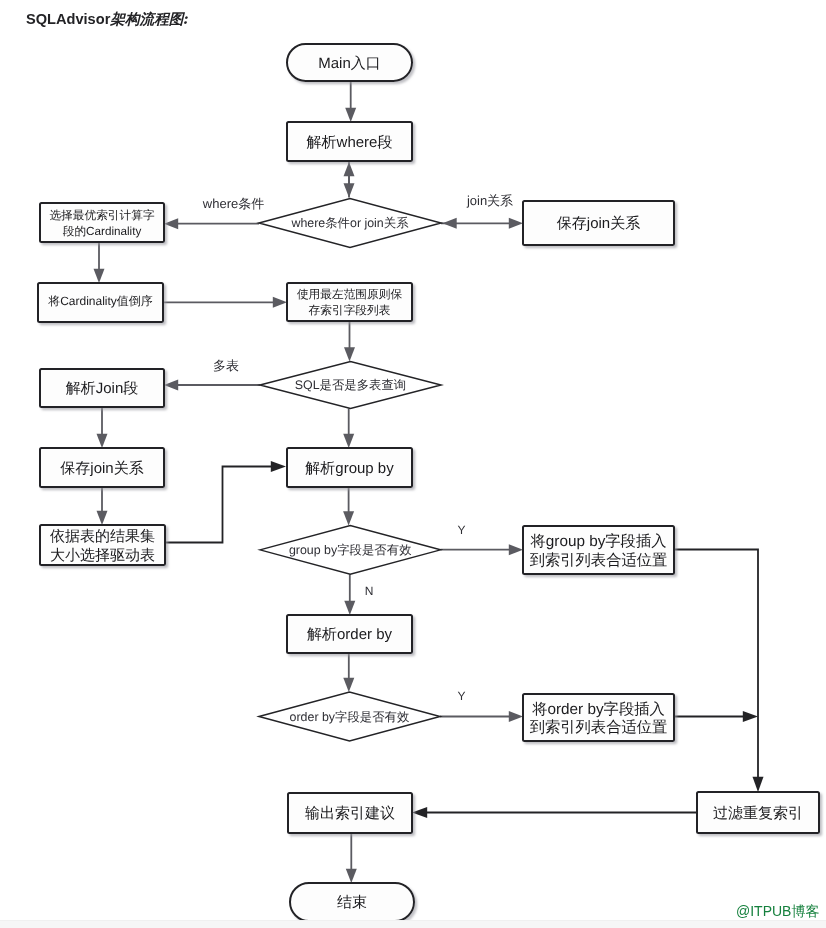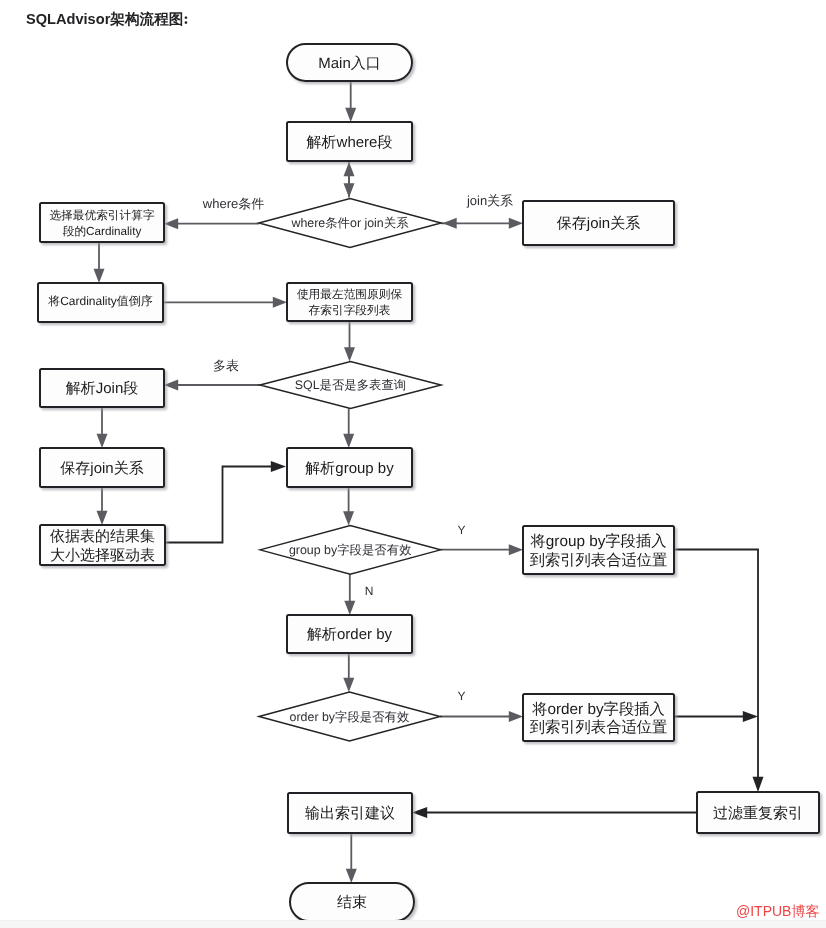--- a/index.html
+++ b/index.html
@@ -2,25 +2,25 @@
 <html><head>
 <meta charset="utf-8">
 <title>SQLAdvisor</title>
 <style>
   html,body{margin:0;padding:0;background:#ffffff;}
   body{width:826px;height:928px;overflow:hidden;
        font-family:"Liberation Sans",sans-serif;-webkit-font-smoothing:antialiased;}
   #page{position:relative;width:826px;height:928px;background:#ffffff;}
   #title{position:absolute;left:26px;top:11px;font-size:14.6px;font-weight:bold;
          color:#232326;line-height:16px;white-space:nowrap;will-change:transform;}
-  #title .cjk{font-family:"DejaVu Serif",serif;font-weight:bold;}
+  #title .cjk{font-family:"DejaVu Serif",serif;font-weight:bold;font-style:italic;}
   #chart{position:absolute;left:0;top:0;}
   #bottombar{position:absolute;left:0;top:920px;width:826px;height:8px;background:#f6f6f6;
              border-top:1px solid #f0f0f0;box-sizing:border-box;}
-  #watermark{position:absolute;left:736px;top:903px;font-size:14px;color:#ef4444;white-space:nowrap;}
+  #watermark{position:absolute;left:736px;top:903px;font-size:14px;color:#15803d;white-space:nowrap;}
   svg text{-webkit-font-smoothing:antialiased;text-rendering:geometricPrecision;}
   #chart{will-change:transform;}
   .nodetext{font-size:15px;fill:#1a1a1d;}
   .difftext{font-size:12.5px;fill:#2e2e34;}
   .edgelabel{font-size:13px;fill:#2e2e34;}
   .ynlabel{font-size:12px;fill:#2e2e34;}
 </style>
 </head>
 <body>
 

